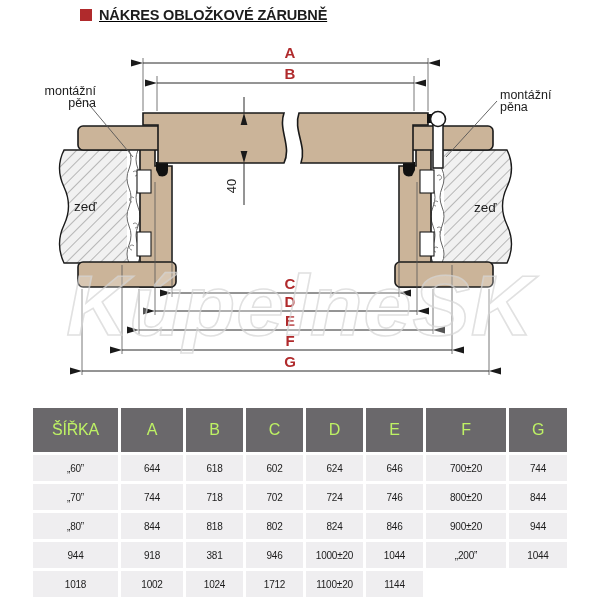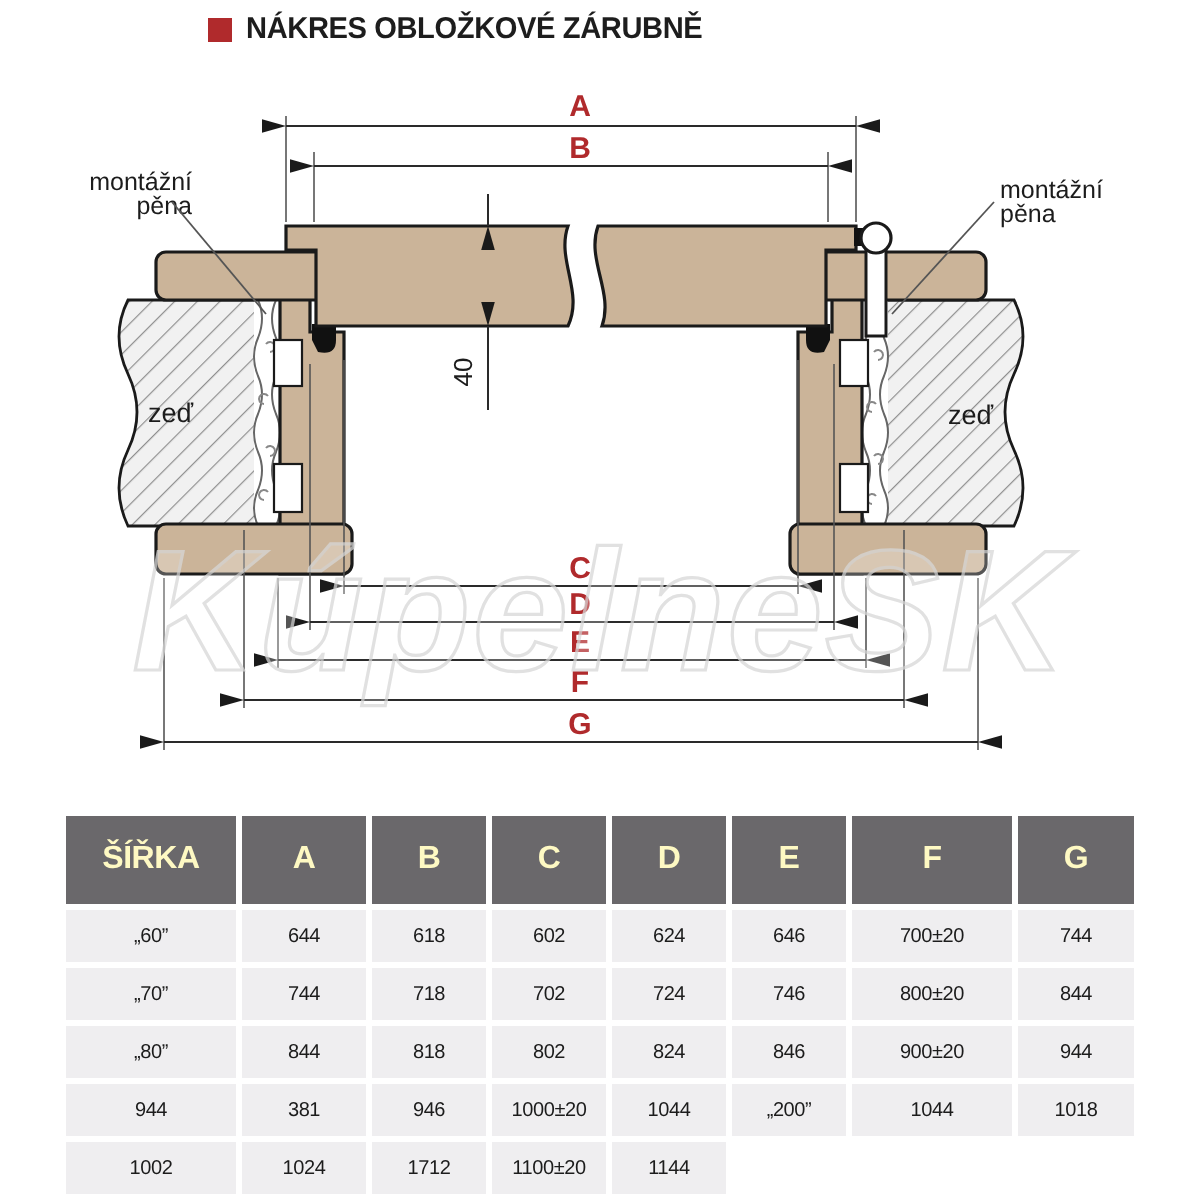--- a/index.html
+++ b/index.html
@@ -1,28 +1,28 @@
 <!DOCTYPE html>
 <html><head>
 <meta charset="utf-8">
 <style>
   html,body{margin:0;padding:0;background:#ffffff;}
   body{width:600px;height:600px;position:relative;overflow:hidden;
        font-family:"Liberation Sans",sans-serif;}
-  .title-bar{position:absolute;left:104px;top:6px;display:flex;align-items:center;gap:7px;}
+  .title-bar{position:absolute;left:80px;top:6px;display:flex;align-items:center;gap:7px;text-decoration:underline;}
   .title-square{width:12px;height:12px;background:#b02a2c;flex:0 0 auto;}
   .title-text{font-size:15px;font-weight:bold;color:#1d1d1d;letter-spacing:-0.2px;
               transform:scaleX(0.97);transform-origin:left center;white-space:nowrap;}
   svg.diagram{position:absolute;left:0;top:0;}
   .dim-table{position:absolute;left:33px;top:408px;width:534px;
              display:grid;grid-template-columns:85px 62px 57px 57px 57px 57px 80px 58px;
              grid-template-rows:44px repeat(5,26px);gap:3px;}
   .cell{display:flex;align-items:center;justify-content:center;
         font-size:10px;letter-spacing:-0.2px;}
-  .cell.head{background:#6a686b;color:#fef9c3;font-weight:bold;font-size:16px;}
+  .cell.head{background:#6a686b;color:#bef264;font-weight:normal;font-size:16px;}
   .cell.body{background:#efeef0;color:#1c1c1c;}
 </style>
 </head>
 <body>
 
 <div class="title-bar">
   <span class="title-square"></span>
   <span class="title-text">NÁKRES OBLOŽKOVÉ ZÁRUBNĚ</span>
 </div>
 
@@ -173,20 +173,21 @@
     <div class="cell body">844</div>
     <div class="cell body">„80”</div>
     <div class="cell body">844</div>
     <div class="cell body">818</div>
     <div class="cell body">802</div>
     <div class="cell body">824</div>
     <div class="cell body">846</div>
     <div class="cell body">900±20</div>
     <div class="cell body">944</div>
     <div class="cell body">944</div>
+    <div class="cell body">918</div>
     <div class="cell body">381</div>
     <div class="cell body">946</div>
     <div class="cell body">1000±20</div>
     <div class="cell body">1044</div>
     <div class="cell body">„200”</div>
     <div class="cell body">1044</div>
     <div class="cell body">1018</div>
     <div class="cell body">1002</div>
     <div class="cell body">1024</div>
     <div class="cell body">1712</div>

